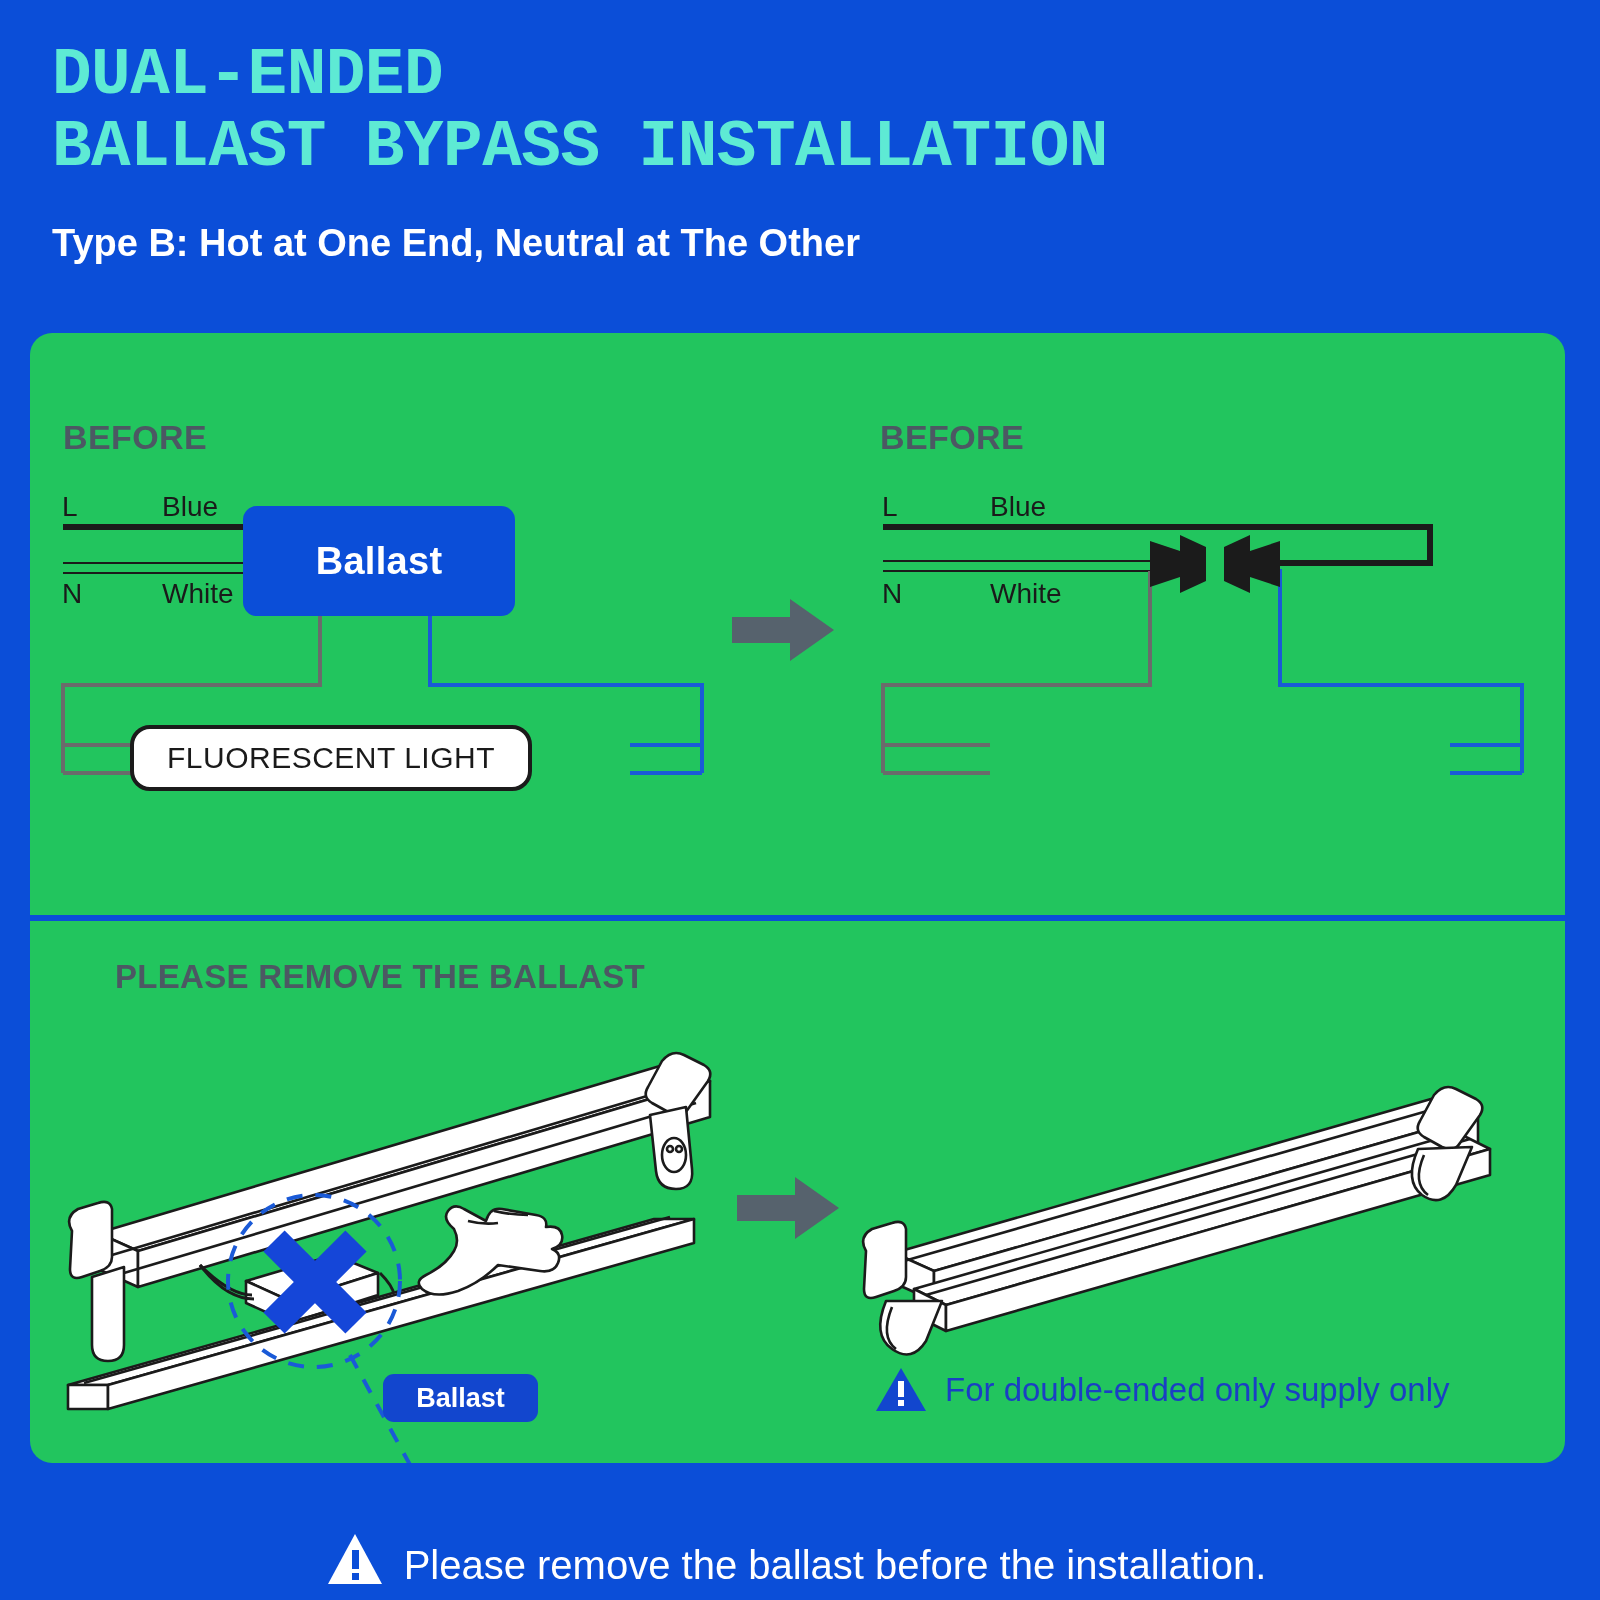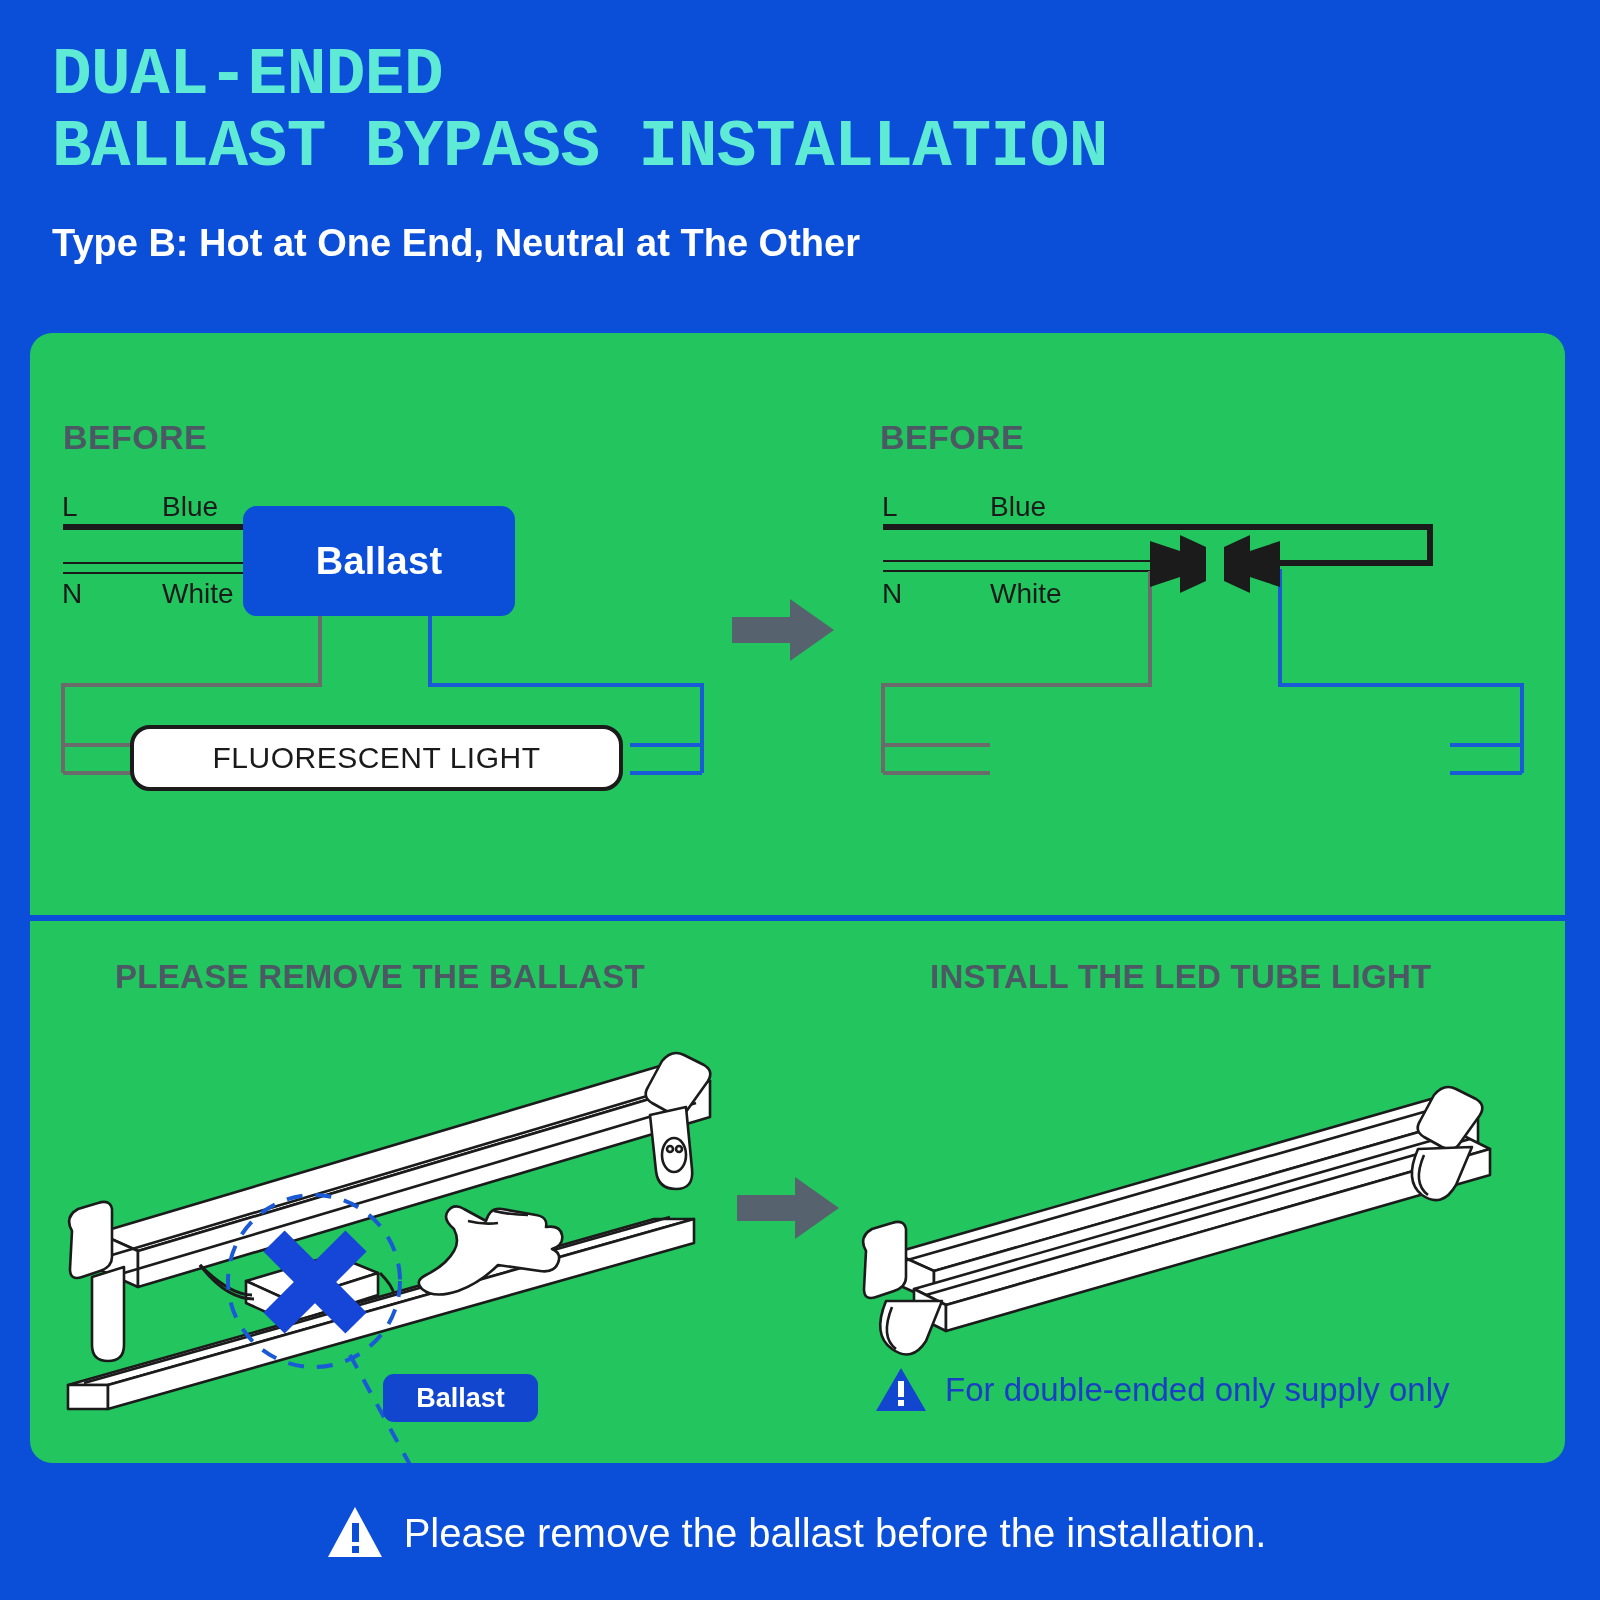--- a/index.html
+++ b/index.html
@@ -79,21 +79,21 @@
   .warn-row{
     position:absolute;display:flex;align-items:center;gap:18px;
   }
   .warn-row .txt{
     color:#1A3FC4;font-size:33px;white-space:nowrap;
   }
 
   
   .footer{
     position:absolute;left:0;top:1478px;width:1592px;height:110px;
-    display:flex;align-items:center;justify-content:center;gap:20px;
+    display:flex;align-items:flex-end;justify-content:center;gap:20px;
   }
   .footer .txt{color:#ffffff;font-size:40px;white-space:nowrap;}
   svg{display:block;overflow:visible;}
 </style>
 </head>
 <body>
 
 <div id="root">
 
   <div class="hdr">
@@ -126,21 +126,21 @@
         <path d="M33 282 H 140" stroke="#6b6b6b" stroke-width="4" fill="none"></path>
         <path d="M33 310 H 140" stroke="#6b6b6b" stroke-width="4" fill="none"></path>
 
         <path d="M400 152 V 222 H 672 V 310" stroke="#1A5AD7" stroke-width="4" fill="none"></path>
         <path d="M672 282 H 600" stroke="#1A5AD7" stroke-width="4" fill="none"></path>
         <path d="M672 310 H 600" stroke="#1A5AD7" stroke-width="4" fill="none"></path>
       </svg>
 
       <div class="ballast-badge" style="left:213px;top:43px;width:272px;height:110px;">Ballast</div>
 
-      <div class="tube-box" style="left:100px;top:262px;width:493px;height:66px;">FLUORESCENT LIGHT</div>
+      <div class="tube-box" style="left:100px;top:262px;width:402px;height:66px;">FLUORESCENT LIGHT</div>
     </div>
 
     <svg class="gray-arrow" style="left:700px;top:262px;" width="110" height="70">
       <path d="M2 22 H 60 V 4 L 104 35 L 60 66 V 48 H 2 Z" fill="#56626D"></path>
     </svg>
 
     <div class="panel-title" style="left:850px;top:85px;">BEFORE</div>
 
     <div class="diagram" style="left:820px;top:130px;width:715px;height:440px;">
       <div class="wire-label" style="left:32px;top:28px;">L</div>
@@ -230,21 +230,20 @@
 
       <path d="M300 322 L 430 560" stroke="#1A5AD7" stroke-width="4" fill="none" stroke-dasharray="15 13"></path>
     </svg>
 
     <div class="ballast-badge-sm" style="left:353px;top:1041px;width:155px;height:48px;">Ballast</div>
 
     <svg class="gray-arrow" style="left:705px;top:840px;" width="110" height="70">
       <path d="M2 22 H 60 V 4 L 104 35 L 60 66 V 48 H 2 Z" fill="#56626D"></path>
     </svg>
 
-    <div class="sub-title" style="left:900px;top:625px;">INSTALL THE LED TUBE LIGHT</div>
 
     <svg style="position:absolute;left:800px;top:700px;" width="700" height="300">
       <g fill="#ffffff" stroke="#1b1b1b" stroke-width="2.6" stroke-linejoin="round">
 
         <path d="M64 220 L 608 64 L 648 82 L 104 238 Z"></path>
         <path d="M64 220 L 64 250 L 104 268 L 104 238 Z"></path>
         <path d="M104 238 L 648 82 L 648 112 L 104 268 Z"></path>
 
         <path d="M84 256 L 628 100 L 660 116 L 116 272 Z"></path>
         <path d="M84 256 L 84 282 L 116 298 L 116 272 Z"></path>

